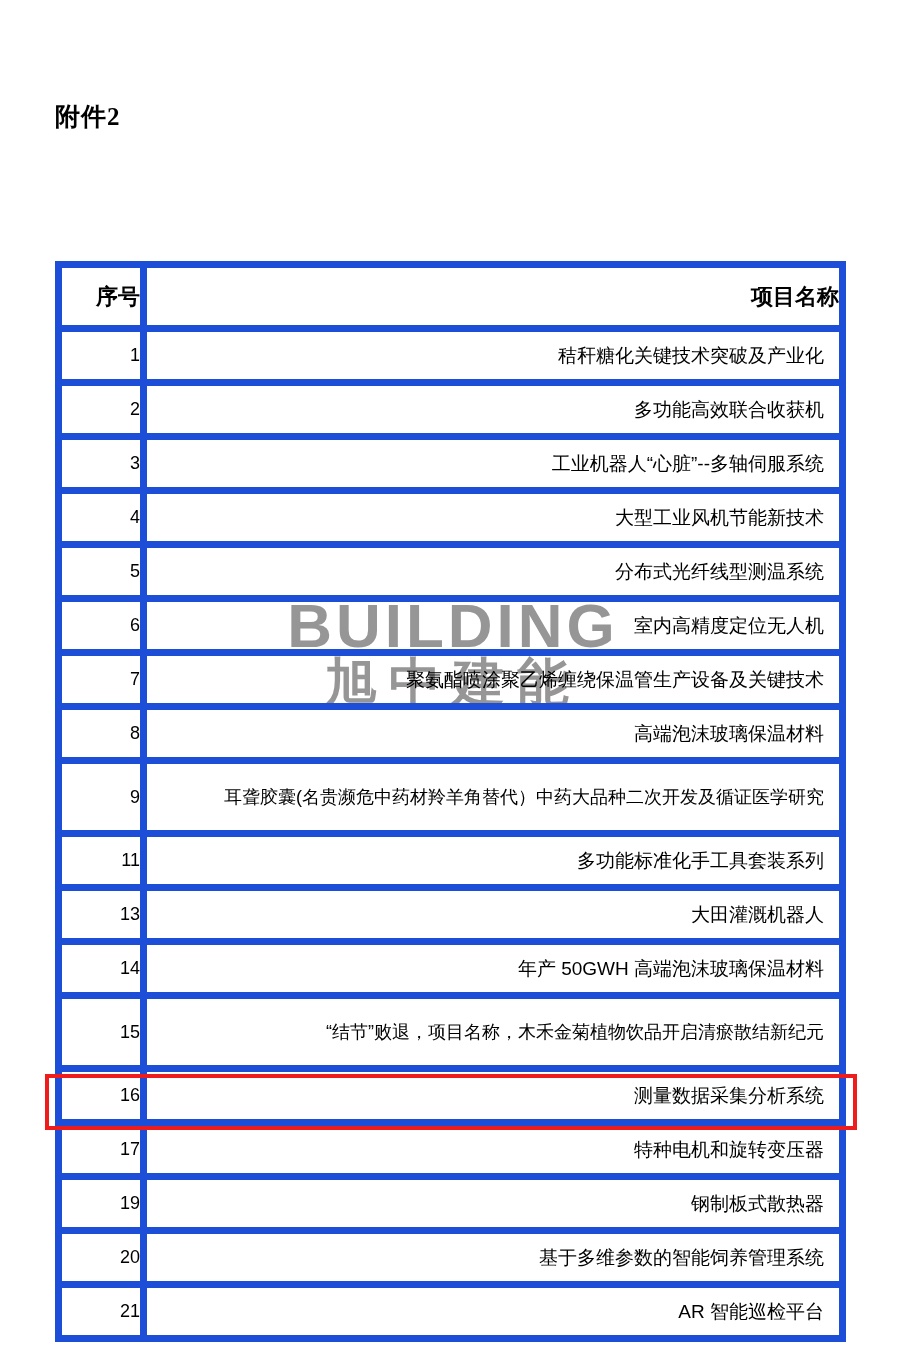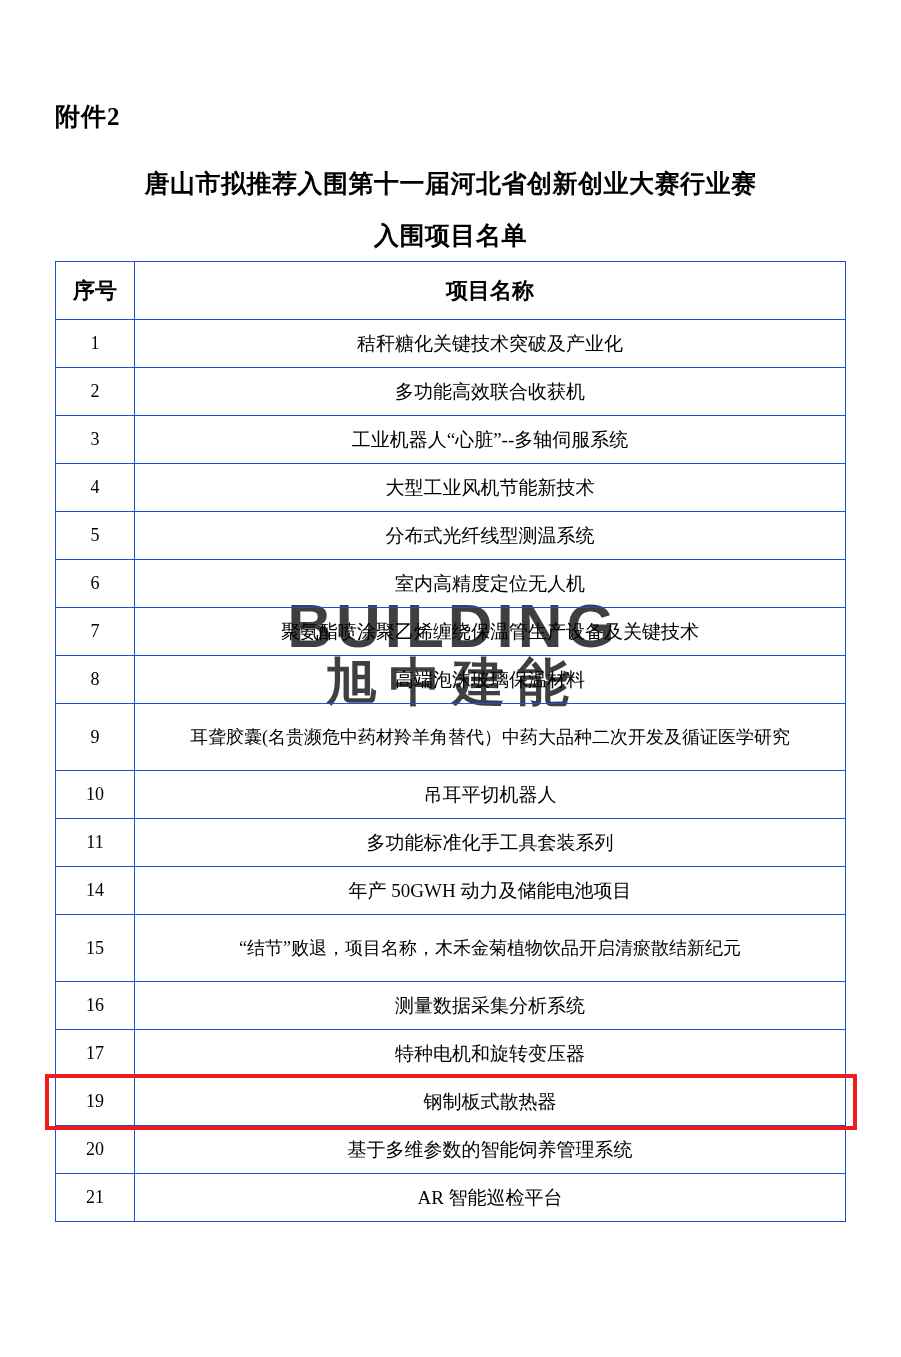--- a/index.html
+++ b/index.html
@@ -41,21 +41,21 @@
     line-height: 52px;
     letter-spacing: 0.5px;
     font-family: "Liberation Serif", "DejaVu Serif", serif;
   }
   .watermark {
     position: absolute;
     left: 243px;
     top: 598px;
     width: 420px;
     height: 110px;
-    color: #000000;
+    color: #737373;
     font-size: 62px;
     font-weight: 700;
     letter-spacing: 4px;
     text-align: center;
     opacity: 0.75;
     pointer-events: none;
     font-family: "Liberation Sans", sans-serif;
     line-height: 56px;
     z-index: 1;
   }
@@ -69,24 +69,24 @@
     position: absolute;
     left: 55px;
     top: 261px;
     width: 791px;
     border-collapse: collapse;
     table-layout: fixed;
     z-index: 2;
     background: transparent;
   }
   table.listing th, table.listing td {
-    border: 1px solid #1d4ed8;
-    text-align: center;
+    border: 7px solid #1d4ed8;
+    text-align: right;
     vertical-align: middle;
-    font-family: Liberation Serif, serif;
+    font-family: Liberation Sans, sans-serif;
   }
   table.listing th.col-no, table.listing td.col-no {
     width: 78px;
   }
   table.listing th {
     font-size: 22px;
     font-weight: 700;
     height: 57px;
     padding: 0;
   }
@@ -125,24 +125,20 @@
     z-index: 3;
   }
 </style>
 </head>
 <body>
 
 <div class="page">
 
   <div class="attachment-label">附件2</div>
 
-  <div class="doc-title">
-    <div>唐山市拟推荐入围第十一届河北省创新创业大赛行业赛</div>
-    <div>入围项目名单</div>
-  </div>
 
   <div class="watermark">
     <span>BUILDING</span>
     <span class="wm-sub">旭中建能</span>
   </div>
 
   <table class="listing">
     <thead>
       <tr>
         <th class="col-no">序号</th>
@@ -180,30 +176,30 @@
         </tr>
         <tr>
           <td class="col-no">8</td>
           <td class="col-name">高端泡沫玻璃保温材料</td>
         </tr>
         <tr class="tall wide-text">
           <td class="col-no">9</td>
           <td class="col-name">耳聋胶囊(名贵濒危中药材羚羊角替代）中药大品种二次开发及循证医学研究</td>
         </tr>
         <tr>
-          <td class="col-no">10</td>
-          <td class="col-name">吊耳平切机器人</td>
-        </tr>
-        <tr>
           <td class="col-no">11</td>
           <td class="col-name">多功能标准化手工具套装系列</td>
         </tr>
         <tr>
+          <td class="col-no">13</td>
+          <td class="col-name">大田灌溉机器人</td>
+        </tr>
+        <tr>
           <td class="col-no">14</td>
-          <td class="col-name">年产 50GWH 动力及储能电池项目</td>
+          <td class="col-name">年产 50GWH 高端泡沫玻璃保温材料</td>
         </tr>
         <tr class="tall wide-text">
           <td class="col-no">15</td>
           <td class="col-name">“结节”败退，项目名称，木禾金菊植物饮品开启清瘀散结新纪元</td>
         </tr>
         <tr>
           <td class="col-no">16</td>
           <td class="col-name">测量数据采集分析系统</td>
         </tr>
         <tr>

